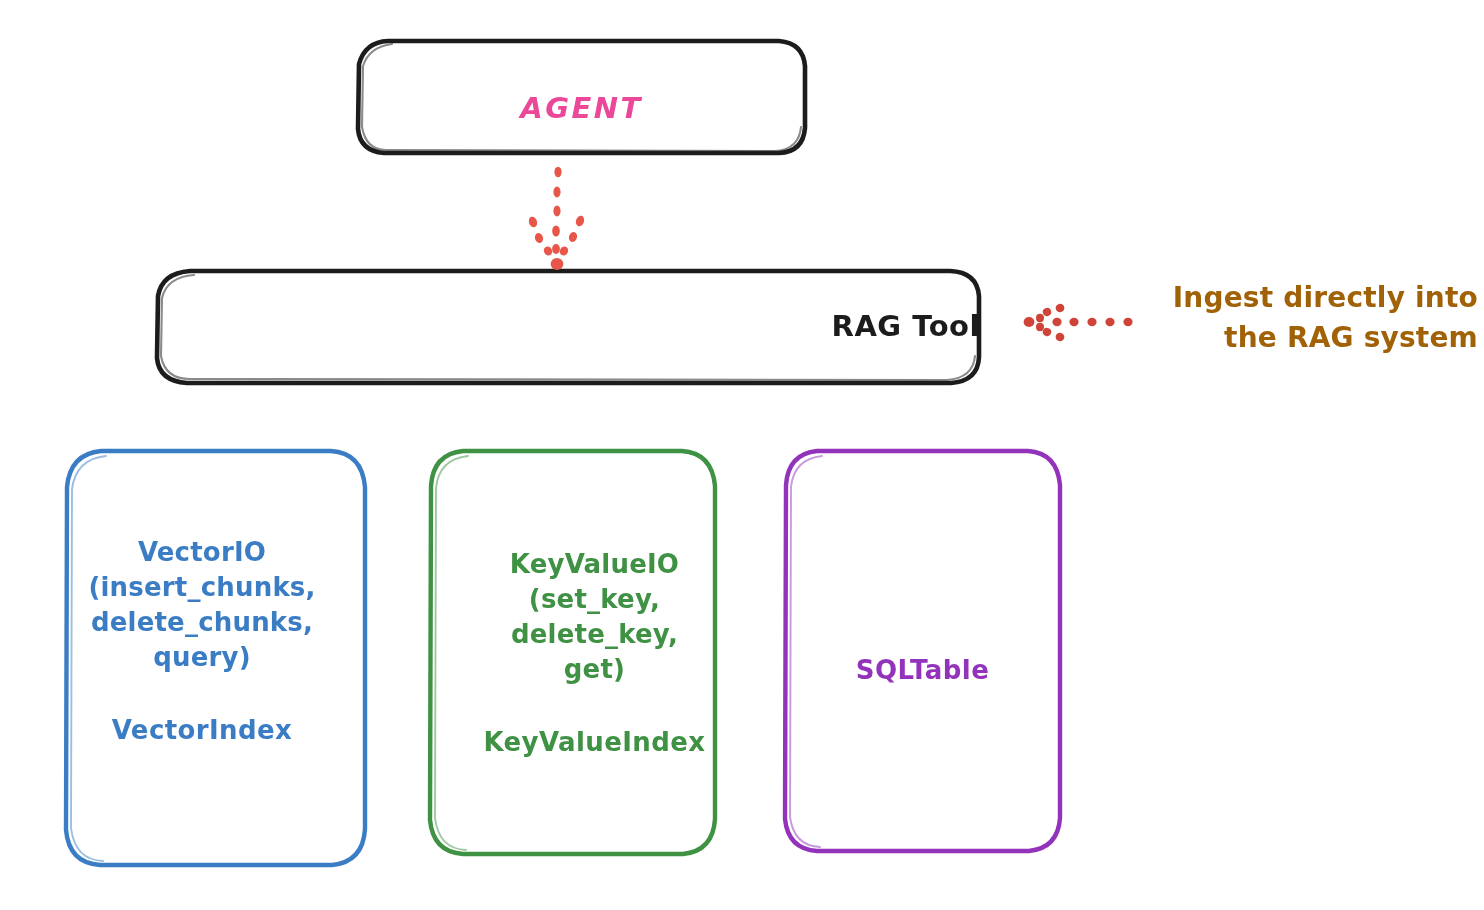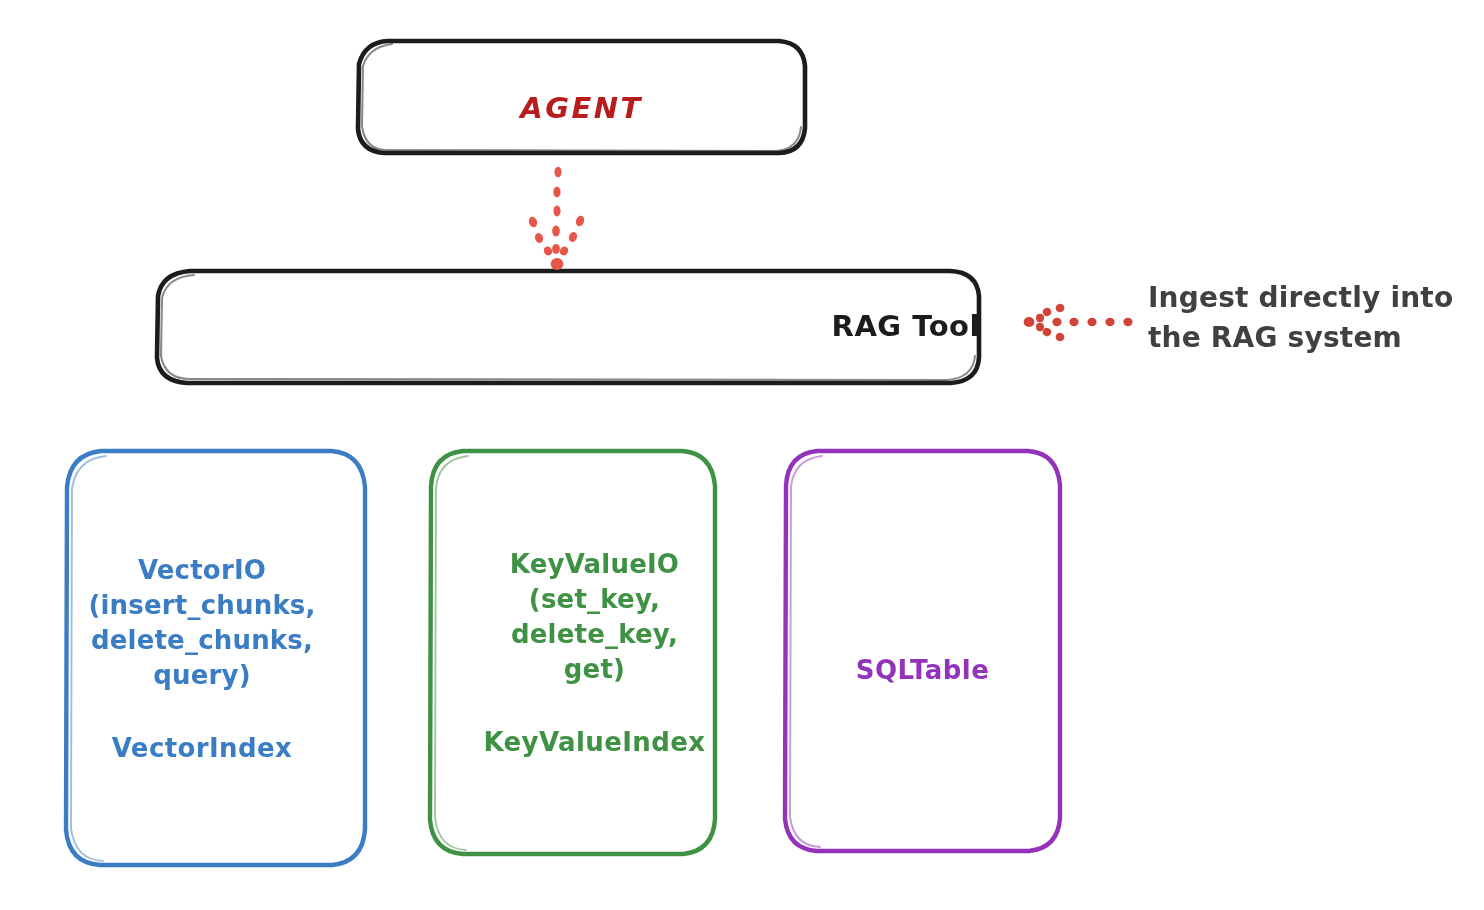--- a/index.html
+++ b/index.html
@@ -45,42 +45,42 @@
     top: 40px;
     width: 449px;
     height: 113px;
   }
   #agent-box .node-label {
     font-family: "DejaVu Sans", sans-serif;
     font-size: 29px;
     font-style: italic;
     font-weight: 700;
     letter-spacing: 2.5px;
-    color: #b91c1c;
+    color: #ec4899;
     margin-top: 24px;
   }
 
   
   #rag-tool-box {
     left: 157px;
     top: 270px;
     width: 823px;
     height: 113px;
     justify-content: flex-end;
   }
   #rag-tool-box .node-label {
     font-family: "DejaVu Sans", sans-serif;
     font-size: 29px;
     font-weight: 600;
     letter-spacing: 0.5px;
     color: #1c1c1c;
   }
 
   
-  #vector-box  { left: 66px;  top: 450px; width: 272px; height: 416px; }
+  #vector-box  { left: 66px;  top: 432px; width: 272px; height: 416px; }
   #keyvalue-box{ left: 430px; top: 450px; width: 285px; height: 404px; padding-left: 44px; }
   #relational-box{ left: 785px; top: 450px; width: 275px; height: 400px; }
 
   .store-label {
     font-family: "DejaVu Sans", sans-serif;
     font-size: 26px;
     font-weight: 600;
     line-height: 1.34;
     white-space: pre-line;
     letter-spacing: 0.2px;
@@ -105,27 +105,27 @@
   #vector-box .store-label, #vector-box .store-index { color: #3b7dc4; }
   #keyvalue-box .store-label, #keyvalue-box .store-index { color: #3f9143; }
   #relational-box .store-label, #relational-box .store-index { color: #9333bb; }
 
   
   #ingest-note {
     position: absolute;
     left: 1148px;
     top: 278px;
     width: 330px;
-    color: #404040;
+    color: #a16207;
     font-family: "DejaVu Sans", sans-serif;
     font-size: 28px;
     font-weight: 600;
     line-height: 1.42;
     white-space: pre-line;
-    text-align: left;
+    text-align: right;
     letter-spacing: 0.2px;
   }
 </style>
 </head>
 <body>
 
 <svg id="canvas" viewBox="0 0 1484 910" aria-hidden="true">
 
   <g>
     <path d="M388 41 Q365 42 359 64 L358 129 Q360 151 384 153 L779 153 Q803 152 805 128 L805 66 Q803 43 779 41 Z" fill="none" stroke="#1c1c1c" stroke-width="4.6" stroke-linecap="round" stroke-linejoin="round"></path>

